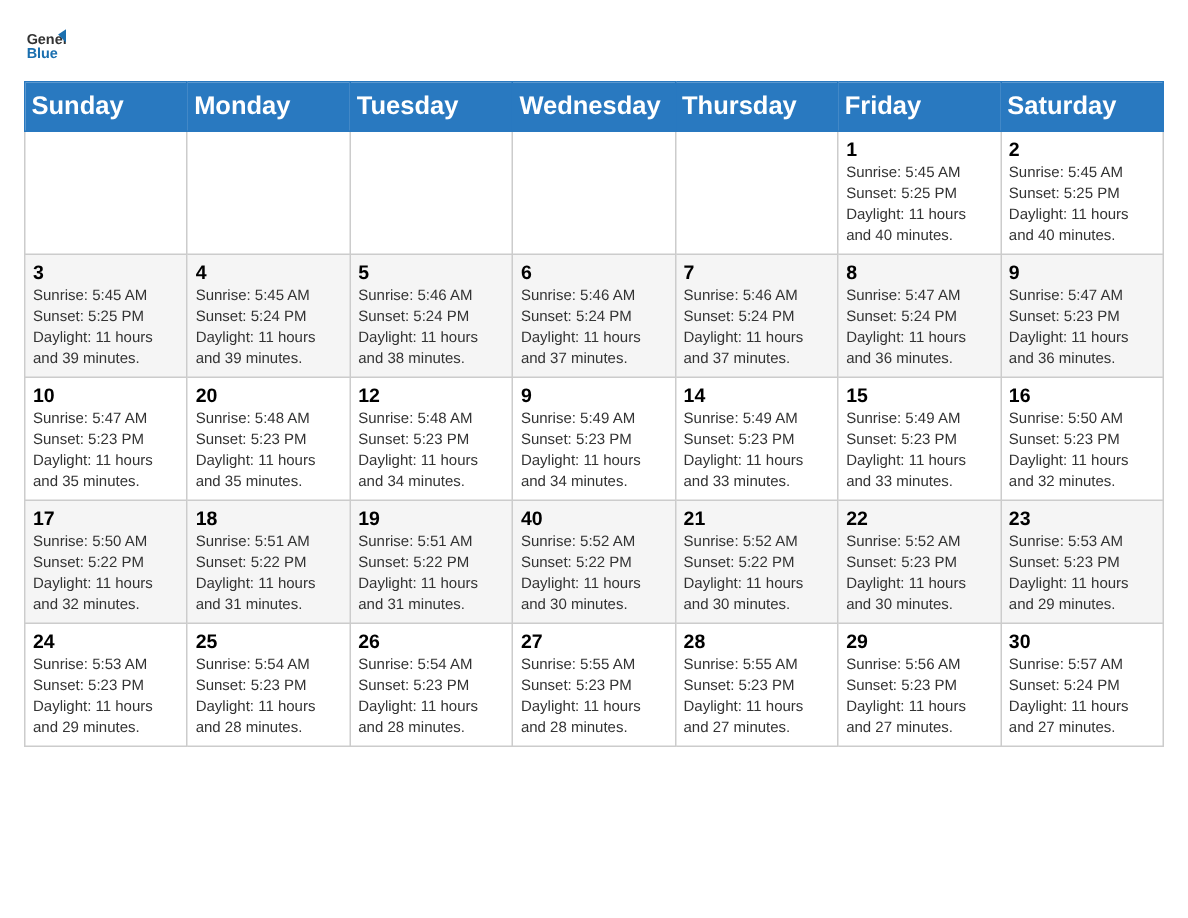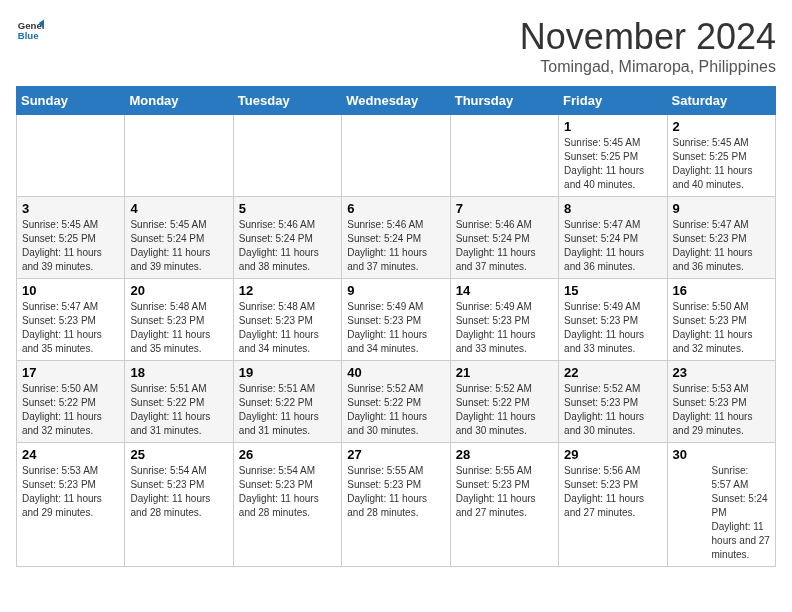--- a/index.html
+++ b/index.html
@@ -40,21 +40,21 @@
     .calendar {
       width: 100%;
       border-collapse: collapse;
       font-size: 11px;
     }
     .calendar th {
       background-color: #2979c0;
       color: #fff;
       padding: 6px 4px;
       text-align: left;
-      font-size: 13px;
+      font-size: 17px;
       font-weight: bold;
       border: 1px solid #2979c0;
     }
     .calendar td {
       border: 1px solid #ccc;
       vertical-align: top;
       padding: 4px 5px;
       width: 108px;
       height: 80px;
       background: #fff;
@@ -80,24 +80,20 @@
 </head>
 <body>
 
 <div class="header">
   <div class="logo">
     <svg class="logo-icon" viewBox="0 0 32 32">
       <text x="2" y="15" font-size="11" font-weight="bold" fill="#333">General</text>
       <text x="2" y="26" font-size="11" font-weight="bold" fill="#1a6faf">Blue</text>
       <polygon points="26,8 32,4 32,14" fill="#1a6faf"></polygon>
     </svg>
-  </div>
-  <div class="title-block">
-    <div class="month-title">November 2024</div>
-    <div class="location-title">Tomingad, Mimaropa, Philippines</div>
   </div>
 </div>
 
 <table class="calendar">
   <thead>
     <tr>
     <th>Sunday</th>
         <th>Monday</th>
         <th>Tuesday</th>
         <th>Wednesday</th>
@@ -290,19 +286,19 @@
 Daylight: 11 hours and 27 minutes.</div>
         </td>
         <td>
           <span class="day-num">29</span>
           <div class="day-info" style="white-space: pre-line;">Sunrise: 5:56 AM
 Sunset: 5:23 PM
 Daylight: 11 hours and 27 minutes.</div>
         </td>
         <td>
           <span class="day-num">30</span>
-          <div class="day-info" style="white-space: pre-line; margin-left: 39px;">Sunrise: 5:57 AM
+          <div class="day-info" style="white-space: pre-line;">Sunrise: 5:57 AM
 Sunset: 5:24 PM
 Daylight: 11 hours and 27 minutes.</div>
         </td>
       </tr>
     </tbody>
 </table>
 
 </body></html>

